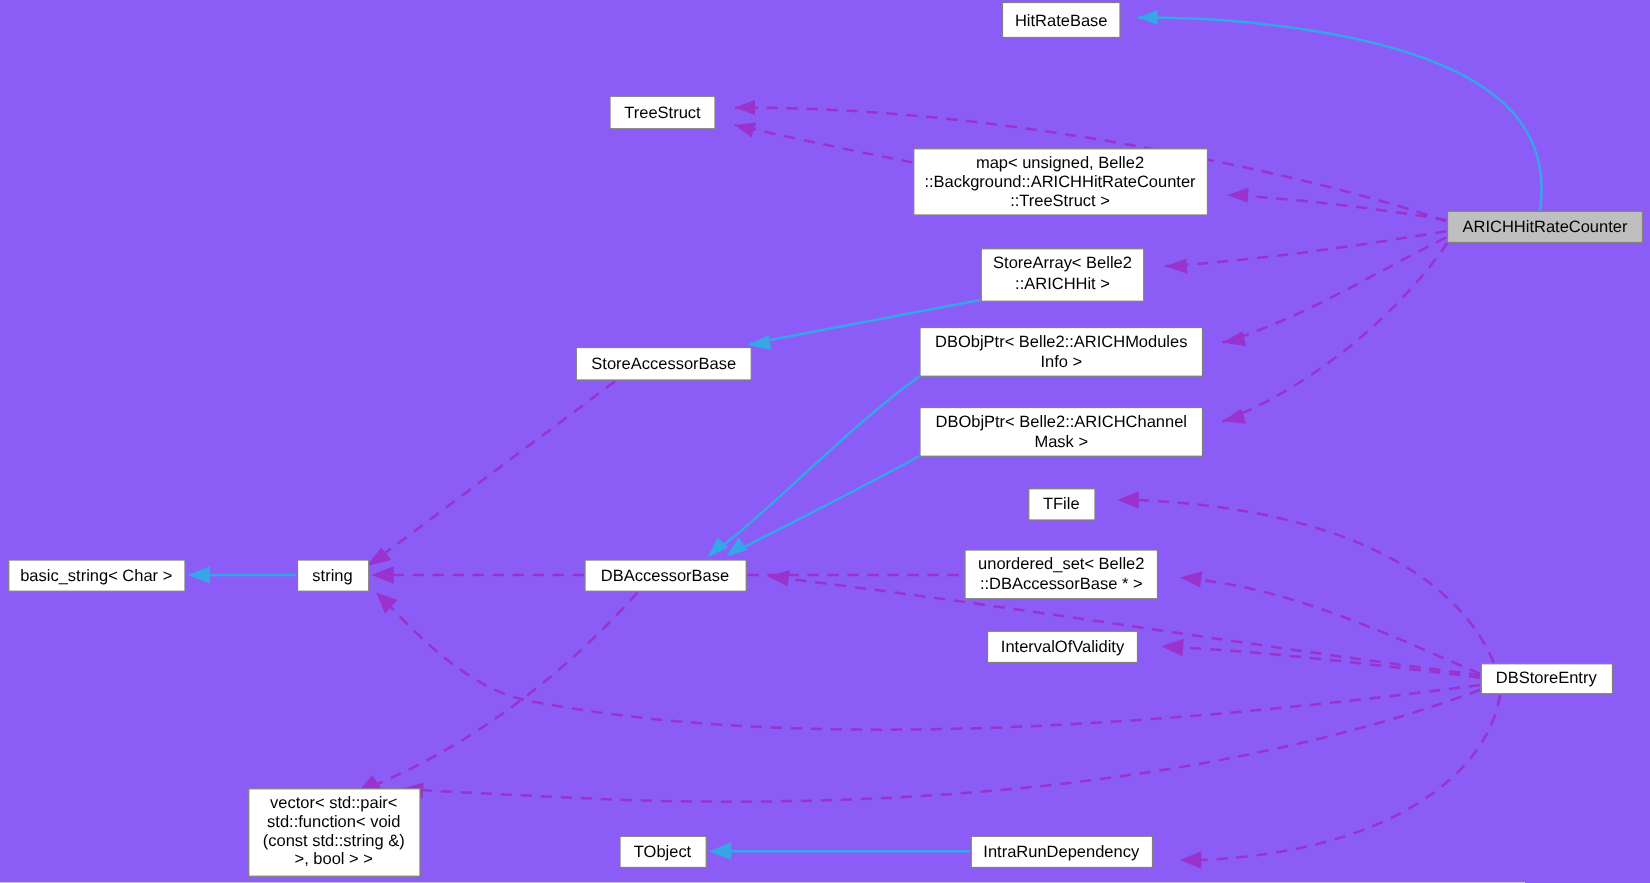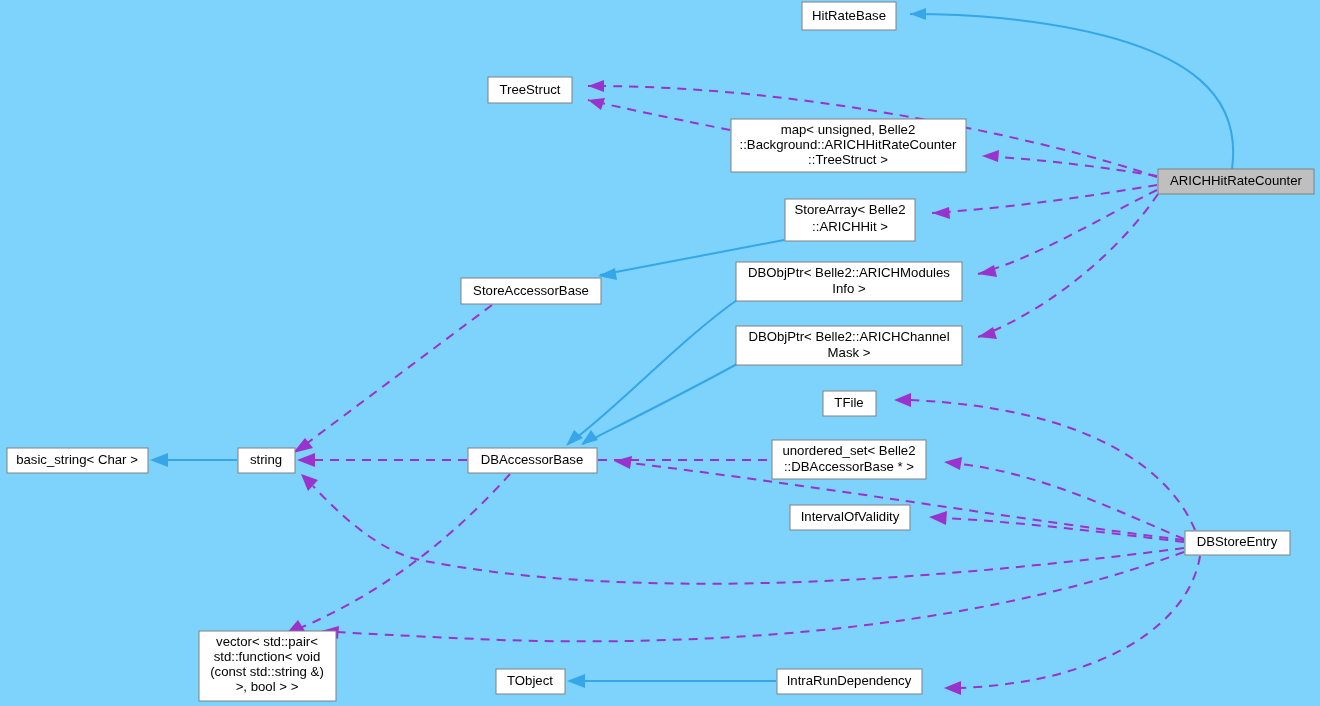--- a/index.html
+++ b/index.html
@@ -4,21 +4,21 @@
 <style>
   html, body {
     margin: 0;
     padding: 0;
     background: #ffffff;
   }
   #canvas-wrap {
     position: relative;
     width: 1320px;
     height: 706px;
-    background: #7dd3fc;
+    background: #8b5cf6;
     overflow: hidden;
     font-family: "Liberation Sans", sans-serif;
   }
   svg#graph {
     position: absolute;
     left: 0; top: 0;
     width: 1320px;
     height: 706px;
   }
   .node-rect {

